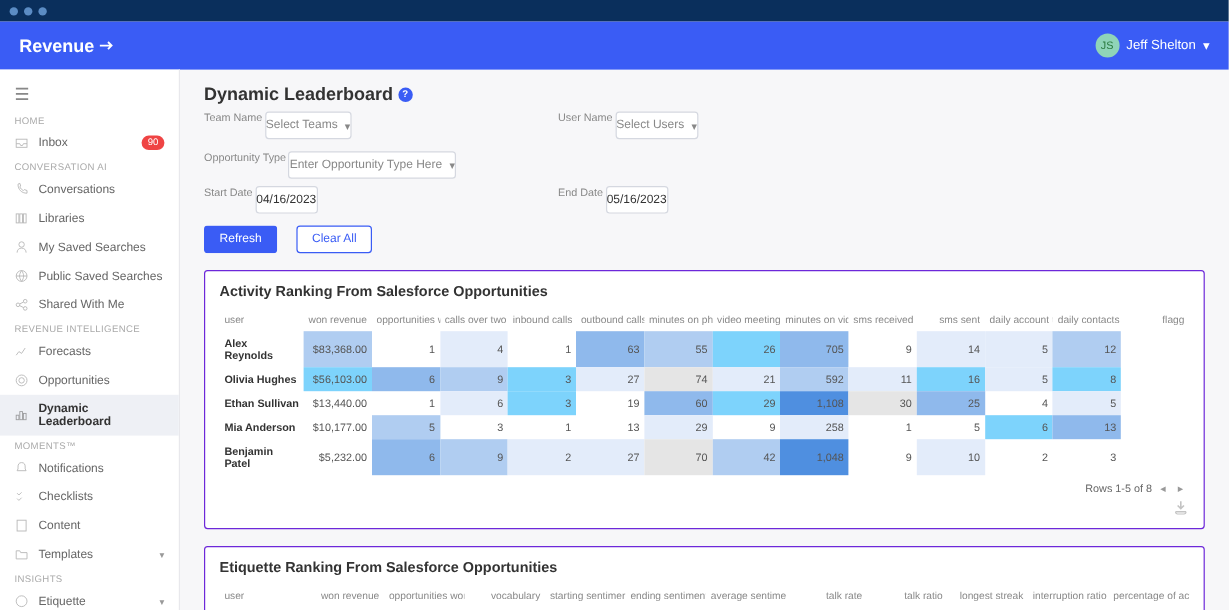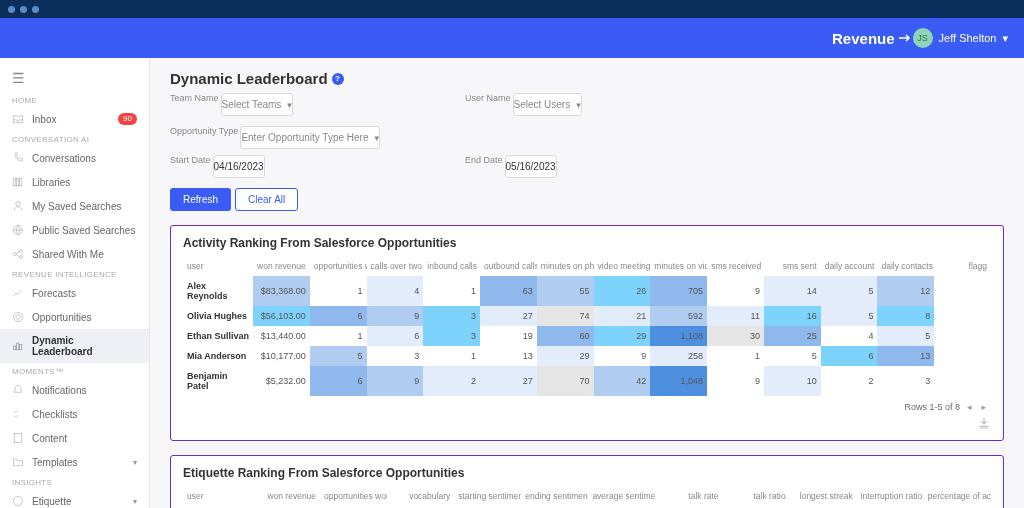--- a/index.html
+++ b/index.html
@@ -1,20 +1,20 @@
 <!DOCTYPE html>
 <html><head>
 <meta charset="utf-8">
 <style>
 *{box-sizing:border-box;margin:0;padding:0;font-family:-apple-system,BlinkMacSystemFont,'Segoe UI',Arial,sans-serif}
 body{background:#f7f7f9;color:#333;font-size:11px}
 .macbar{background:#0a2f5c;height:18px;display:flex;align-items:center;padding-left:8px;gap:5px}
 .macbar span{width:7px;height:7px;border-radius:50%}
 .mb1{background:#5b8cc4}.mb2{background:#5b8cc4}.mb3{background:#5b8cc4}
-.topbar{background:#3a5cf5;height:40px;display:flex;align-items:center;justify-content:flex-end;padding:0 16px;color:#fff}
+.topbar{background:#3a5cf5;height:40px;display:flex;align-items:center;justify-content:space-between;padding:0 16px;color:#fff}
 .logo{font-weight:700;font-size:15px;display:flex;align-items:center;gap:4px}
 .user-area{display:flex;align-items:center;gap:6px;font-size:11px}
 .avatar{width:20px;height:20px;border-radius:50%;background:#8fd4b8;display:flex;align-items:center;justify-content:center;font-size:9px;font-weight:400;color:#2a7a3f}
 .layout{display:flex;min-height:calc(100vh - 58px)}
 .sidebar{width:150px;background:#fff;border-right:1px solid #e8e8ec;font-size:10px;padding:6px 0}
 .burger{padding:6px 12px;color:#888;font-size:14px}
 .side-section{padding:4px 12px 2px;color:#aaa;font-size:8px;letter-spacing:.3px}
 .side-item{display:flex;align-items:center;gap:8px;padding:6px 12px;color:#666;cursor:pointer}
 .side-item.active{background:#eef0f5;font-weight:600;color:#333}
 .side-icon{width:12px;height:12px;flex-shrink:0;opacity:.6}
@@ -24,21 +24,21 @@
 .page-title{font-size:15px;font-weight:700;color:#333;display:flex;align-items:center;gap:4px}
 .info-icon{width:12px;height:12px;background:#3a5cf5;border-radius:50%;color:#fff;display:inline-flex;align-items:center;justify-content:center;font-size:8px}
 .filters{display:flex;gap:10px;margin-top:6px;flex-wrap:wrap}
 .field{display:flex;flex-direction:row;gap:2px}
 .field label{font-size:9px;color:#888}
 .field .input{border:1px solid #d5d8e0;border-radius:3px;padding:5px 0;font-size:10px;color:#888;background:#fff;display:flex;align-items:center;justify-content:space-between;gap:6px}
 .f-team{width:285px}.f-user{width:285px}.f-opp{width:285px}
 .f-date{width:285px}
 .field .input.val{color:#333}
 .chev{color:#888;font-size:9px}
-.btn-row{display:flex;gap:4px;margin-top:10px}
+.btn-row{display:flex;gap:16px;margin-top:10px}
 .btn{border-radius:3px;padding:5px 12px;font-size:10px;cursor:pointer;border:1px solid transparent}
 .btn-primary{background:#3a5cf5;color:#fff}
 .btn-outline{background:#fff;border-color:#3a5cf5;color:#3a5cf5}
 .card{background:#fff;border:1px solid #6d28d9;border-radius:3px;margin-top:14px;padding:10px 12px}
 .card h3{font-size:12px;font-weight:700;color:#333;margin-bottom:6px}
 table{width:100%;border-collapse:collapse;font-size:9px;table-layout:fixed}
 th{color:#888;font-weight:400;padding:5px 4px;text-align:right;font-size:8.5px;white-space:nowrap;overflow:hidden}
 th:first-child,td:first-child{text-align:left}
 td{padding:5px 4px;text-align:right;color:#555}
 td.name{color:#333;font-weight:700}

